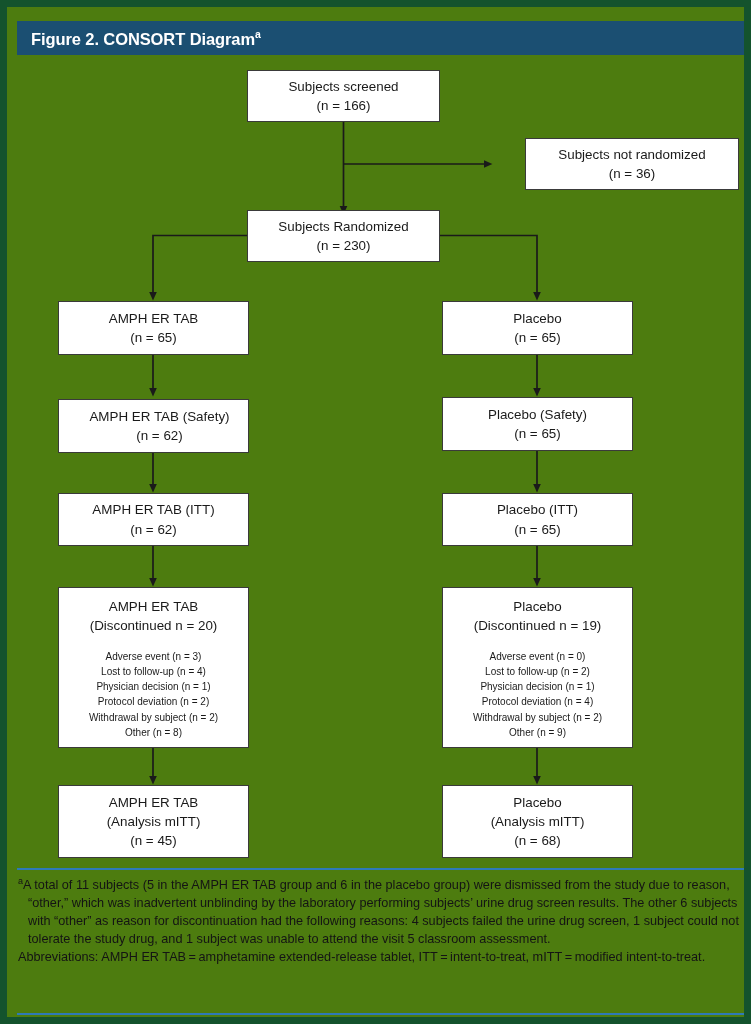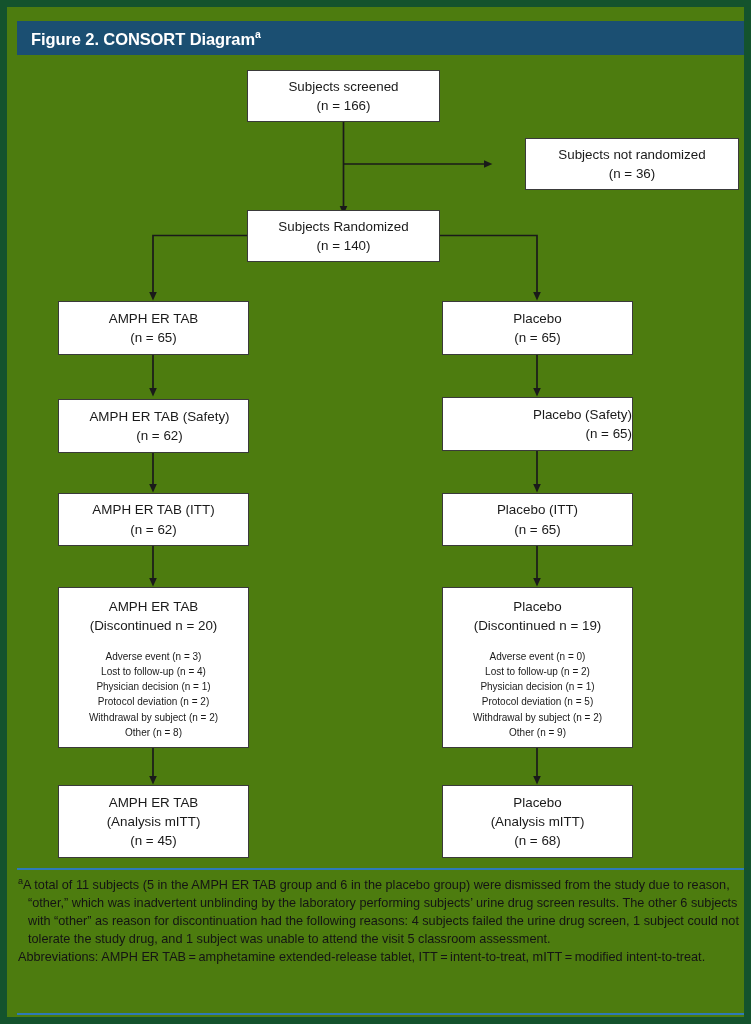--- a/index.html
+++ b/index.html
@@ -169,39 +169,39 @@
     <div class="l2">(n = 166)</div>
   </div>
 
   <div class="node" style="left:486px; top:131px; width:214px; height:52px;margin-left:32px;">
     <div class="l1">Subjects not randomized</div>
     <div class="l2">(n = 36)</div>
   </div>
 
   <div class="node" style="left:240px; top:203px; width:193px; height:52px;">
     <div class="l1">Subjects Randomized</div>
-    <div class="l2">(n = 140)</div>
+    <div class="l2">(n = 230)</div>
   </div>
 
   <div class="node" style="left:51px; top:294px; width:191px; height:54px;">
     <div class="l1">AMPH ER TAB</div>
     <div class="l2">(n = 65)</div>
   </div>
 
   <div class="node" style="left:435px; top:294px; width:191px; height:54px;">
     <div class="l1">Placebo</div>
     <div class="l2">(n = 65)</div>
   </div>
 
   <div class="node" style="left:51px; top:392px; width:191px; height:54px;padding-left:12px;">
     <div class="l1">AMPH ER TAB (Safety)</div>
     <div class="l2">(n = 62)</div>
   </div>
 
-  <div class="node" style="left:435px; top:390px; width:191px; height:54px;align-items:flex-end;">
+  <div class="node" style="left:435px; top:390px; width:191px; height:54px;">
     <div class="l1">Placebo (Safety)</div>
     <div class="l2">(n = 65)</div>
   </div>
 
   <div class="node" style="left:51px; top:486px; width:191px; height:53px;">
     <div class="l1">AMPH ER TAB (ITT)</div>
     <div class="l2">(n = 62)</div>
   </div>
 
   <div class="node" style="left:435px; top:486px; width:191px; height:53px;">
@@ -222,21 +222,21 @@
     </div>
   </div>
 
   <div class="node disc" style="left:435px; top:580px; width:191px; height:161px;">
     <div class="hdr">Placebo</div>
     <div class="hdr">(Discontinued n = 19)</div>
     <div class="reasons">
       <div>Adverse event (n = 0)</div>
       <div>Lost to follow-up (n = 2)</div>
       <div>Physician decision (n = 1)</div>
-      <div>Protocol deviation (n = 5)</div>
+      <div>Protocol deviation (n = 4)</div>
       <div>Withdrawal by subject (n = 2)</div>
       <div>Other (n = 9)</div>
     </div>
   </div>
 
   <div class="node" style="left:51px; top:778px; width:191px; height:73px;">
     <div class="l1">AMPH ER TAB</div>
     <div class="l2">(Analysis mITT)</div>
     <div class="l2">(n = 45)</div>
   </div>

